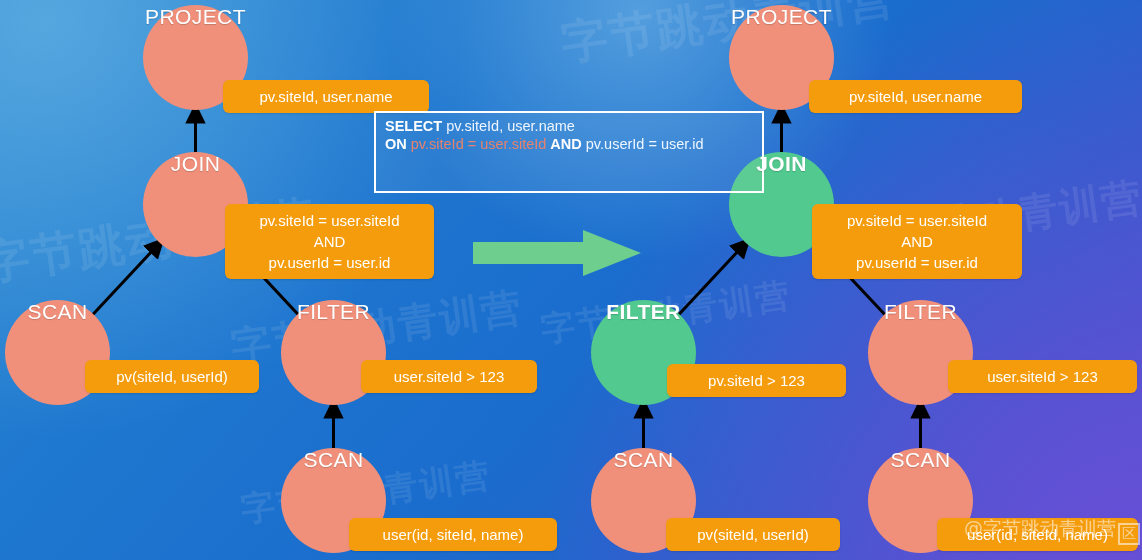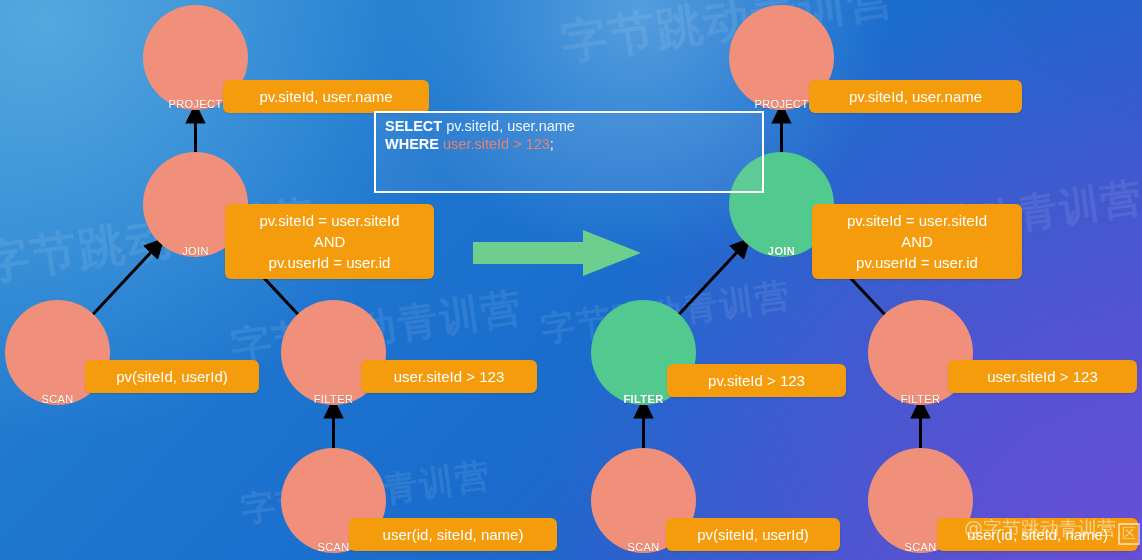--- a/index.html
+++ b/index.html
@@ -24,22 +24,22 @@
   .wm-a{font-size:46px;transform:rotate(-8deg);}
   .wm-b{font-size:40px;transform:rotate(-8deg);}
   .wm-c{font-size:34px;transform:rotate(-8deg);}
 
   
   #edges{position:absolute;left:0;top:0;width:1142px;height:560px;}
 
   
   .node{
     position:absolute;border-radius:50%;
-    display:flex;align-items:flex-end;justify-content:center;
-    color:#ffffff;font-size:11px;letter-spacing:.4px;
+    display:flex;align-items:flex-start;justify-content:center;
+    color:#ffffff;font-size:21px;letter-spacing:.4px;
     text-shadow:0 1px 1px rgba(0,0,0,.18);
   }
   .node.salmon{background:#f0907b;}
   .node.green{background:#52c98e;font-weight:bold;}
 
   
   .tag{
     position:absolute;background:#f59c0c;border-radius:6px;
     color:#ffffff;font-size:15px;line-height:21px;
     padding:6px 13px;text-align:center;white-space:pre-line;
@@ -151,20 +151,20 @@
       </div>
       <div class="tag" style="left: 937px; top: 518px; width: 175px;">user(id, siteId, name)</div>
     </div>
 
   <svg id="bigarrow" viewBox="0 0 170 50">
     <path d="M0,14 L110,14 L110,2 L168,25 L110,48 L110,36 L0,36 Z" fill="#6ece8e"></path>
   </svg>
 
   <div id="sqlbox">
       <div class="ln"><span class="kw">SELECT</span><span class=""> pv.siteId, user.name</span></div>
-      <div class="ln"><span class="kw">WHERE</span><span class="hl"> user.siteId &gt; 123</span><span class="">;</span></div>
+      <div class="ln"><span class="kw">ON</span><span class="hl"> pv.siteId = user.siteId</span><span class=""> </span><span class="kw">AND</span><span class=""> pv.userId = user.id</span></div>
     </div>
 
   <div id="logowm">
     <span>@字节跳动青训营</span><span class="box">区</span>
   </div>
 
 </div>
 
 </body></html>

